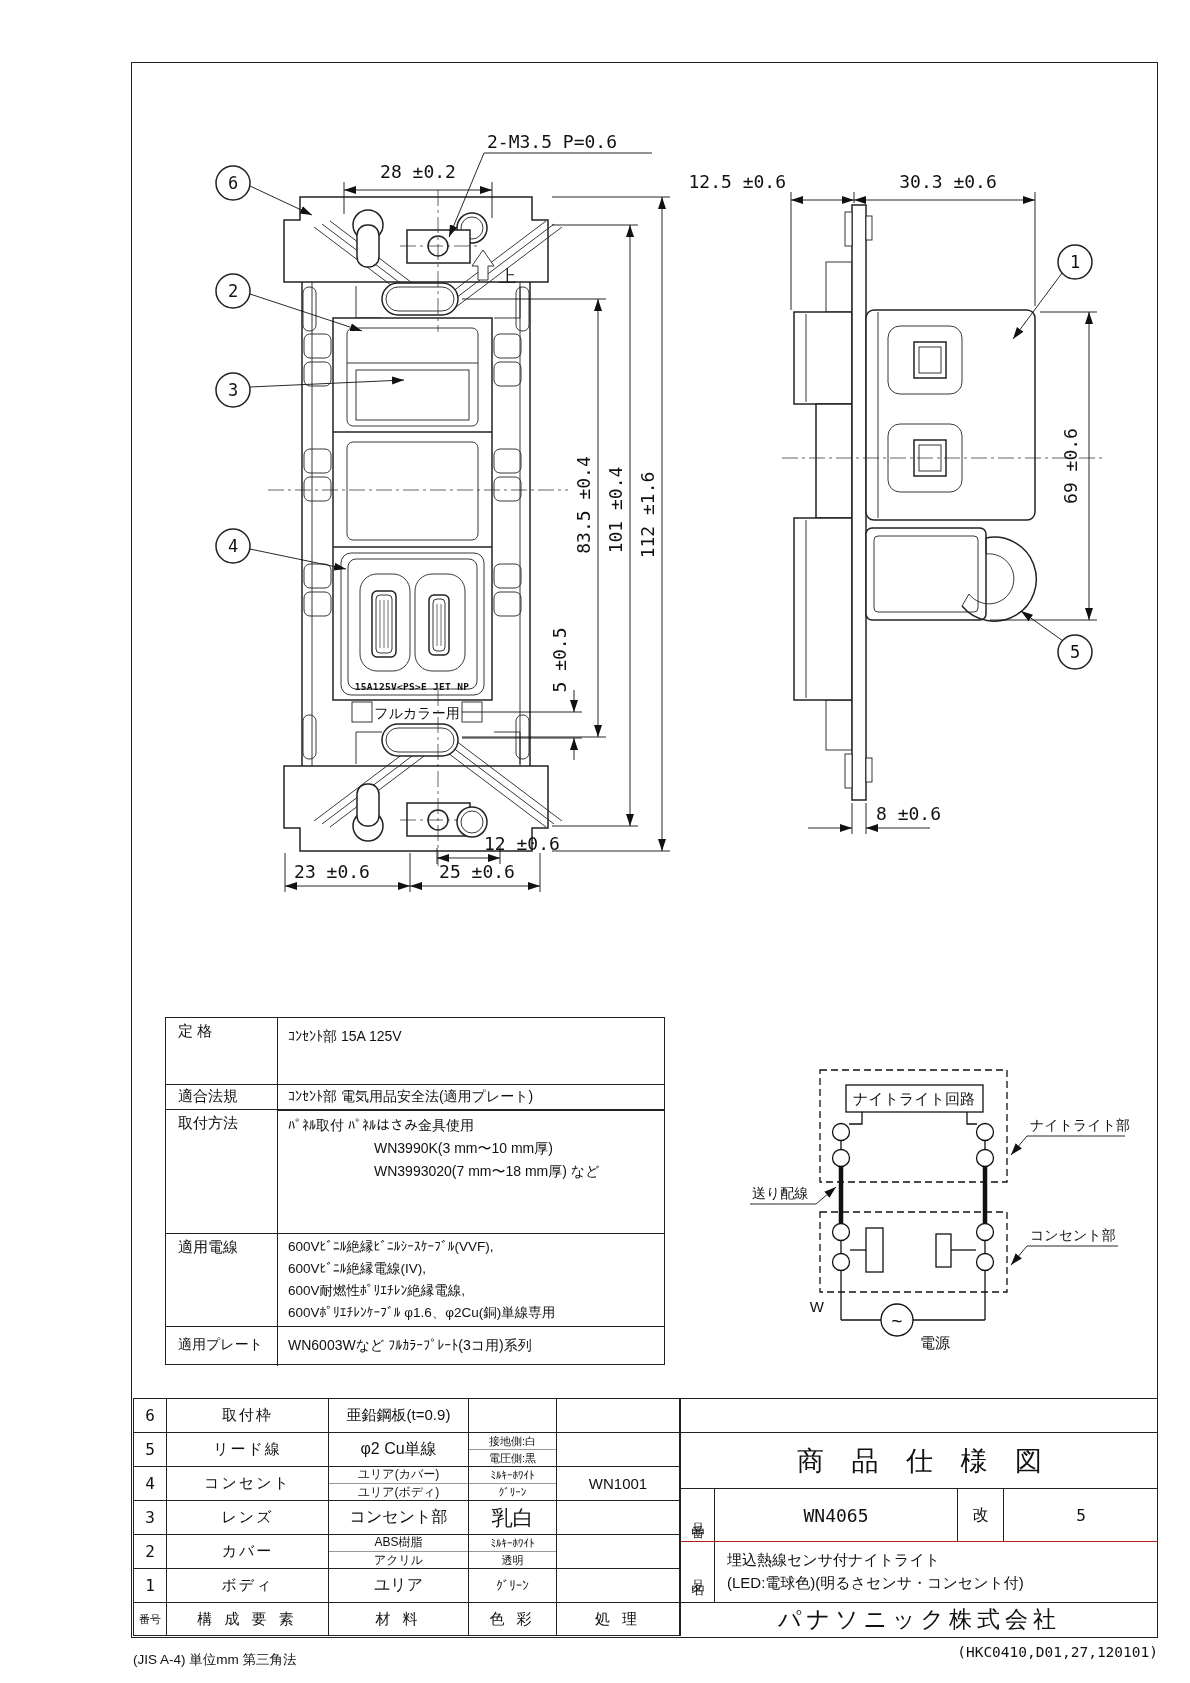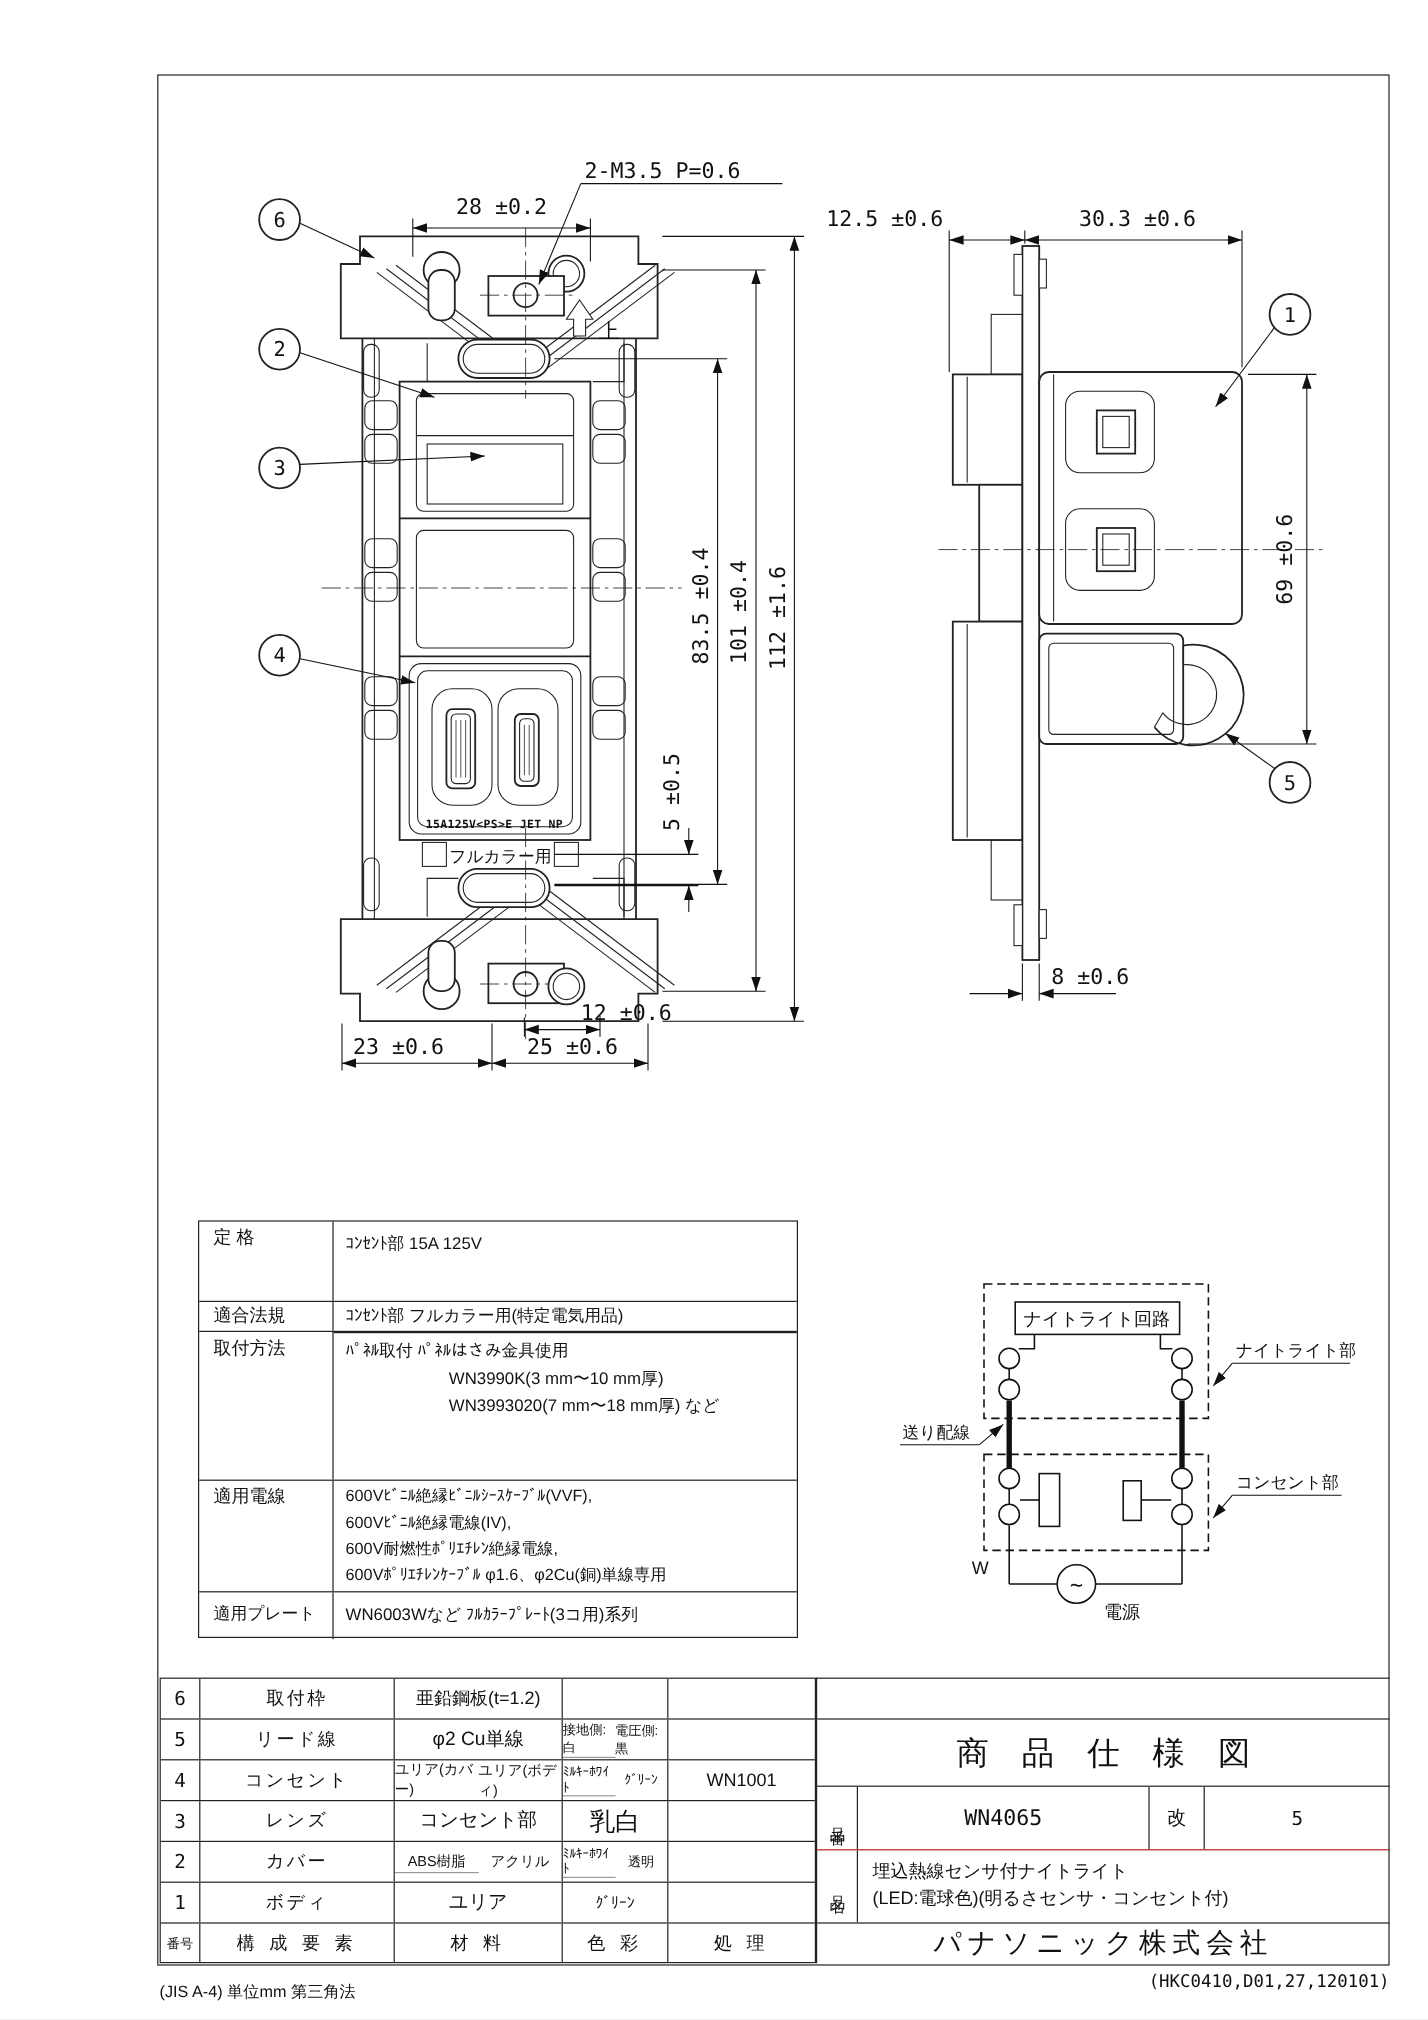--- a/index.html
+++ b/index.html
@@ -45,21 +45,21 @@
          display:flex;flex-direction:column;font-size:15px}
   .p-row{display:flex;height:34px;flex:none;border-bottom:1px solid #222;box-sizing:border-box}
   .p-row.hd{flex:1;border-bottom:none}
   .p-cell{border-right:1px solid #222;display:flex;align-items:center;justify-content:center;
           box-sizing:border-box;overflow:hidden}
   .c-no{width:33px;font-family:"DejaVu Sans Mono",monospace;font-size:16px}
   .c-comp{width:162px;letter-spacing:2px}
   .c-mat{width:140px}
   .c-col{width:88px}
   .c-proc{flex:1;border-right:none;font-family:Liberation Sans, sans-serif}
-  .splitcell{flex-direction:row;padding:0}
+  .splitcell{flex-direction:column;padding:0}
   .half{width:100%;flex:1;display:flex;align-items:center;justify-content:center;font-size:11px}
   .half.f12{font-size:12px}
   .half.top{border-bottom:1px solid #999}
   .hd .p-cell{font-size:15px;letter-spacing:4px}
   .hd .c-no{font-size:11px;letter-spacing:0;font-family:"Liberation Sans",sans-serif}
 
   
   .tb{left:680px;top:1398px;width:478px;height:238px;border-left:1.5px solid #222;
       border-top:1.5px solid #222;display:flex;flex-direction:column}
   .tb-empty{height:33px;border-bottom:1px solid #222}
@@ -379,21 +379,21 @@
 
 <div class="abs spec">
   <div class="spec-row" style="height:66px">
     <div class="spec-label">定  格</div>
     <div class="spec-body ln29" style="padding-top:4px">
       <div>ｺﾝｾﾝﾄ部  15A  125V</div>
     </div>
   </div>
   <div class="spec-row" style="height:25px">
     <div class="spec-label" style="padding-top:2px">適合法規</div>
-    <div class="spec-body" style="padding-top:3px">ｺﾝｾﾝﾄ部  フルカラー用(特定電気用品)</div>
+    <div class="spec-body" style="padding-top:3px">ｺﾝｾﾝﾄ部  電気用品安全法(適用プレート)</div>
   </div>
   <div class="spec-row" style="height:124px">
     <div class="spec-label">取付方法</div>
     <div class="spec-body" style="padding:0">
       <div class="ln23" style="height:72px;padding:3px 0 0 10px;box-sizing:border-box;border-top:1px solid #222">
         <div>ﾊﾟﾈﾙ取付  ﾊﾟﾈﾙはさみ金具使用</div>
         <div class="ind">WN3990K(3 mm〜10 mm厚)</div>
         <div class="ind">WN3993020(7 mm〜18 mm厚)  など</div>
       </div>
     </div>
@@ -410,21 +410,21 @@
   <div class="spec-row" style="height:40px">
     <div class="spec-label" style="padding-top:9px;font-size:14px">適用プレート</div>
     <div class="spec-body" style="padding-top:10px">WN6003Wなど  ﾌﾙｶﾗｰﾌﾟﾚｰﾄ(3コ用)系列</div>
   </div>
 </div>
 
 <div class="abs parts">
   <div class="p-row">
     <div class="p-cell c-no">6</div>
     <div class="p-cell c-comp">取付枠</div>
-    <div class="p-cell c-mat">亜鉛鋼板(t=1.2)</div>
+    <div class="p-cell c-mat">亜鉛鋼板(t=0.9)</div>
     <div class="p-cell c-col"></div>
     <div class="p-cell c-proc"></div>
   </div>
   <div class="p-row">
     <div class="p-cell c-no">5</div>
     <div class="p-cell c-comp">リード線</div>
     <div class="p-cell c-mat" style="font-size:16px">φ2  Cu単線</div>
     <div class="p-cell c-col splitcell">
       <div class="half top">接地側:白</div>
       <div class="half">電圧側:黒</div>

